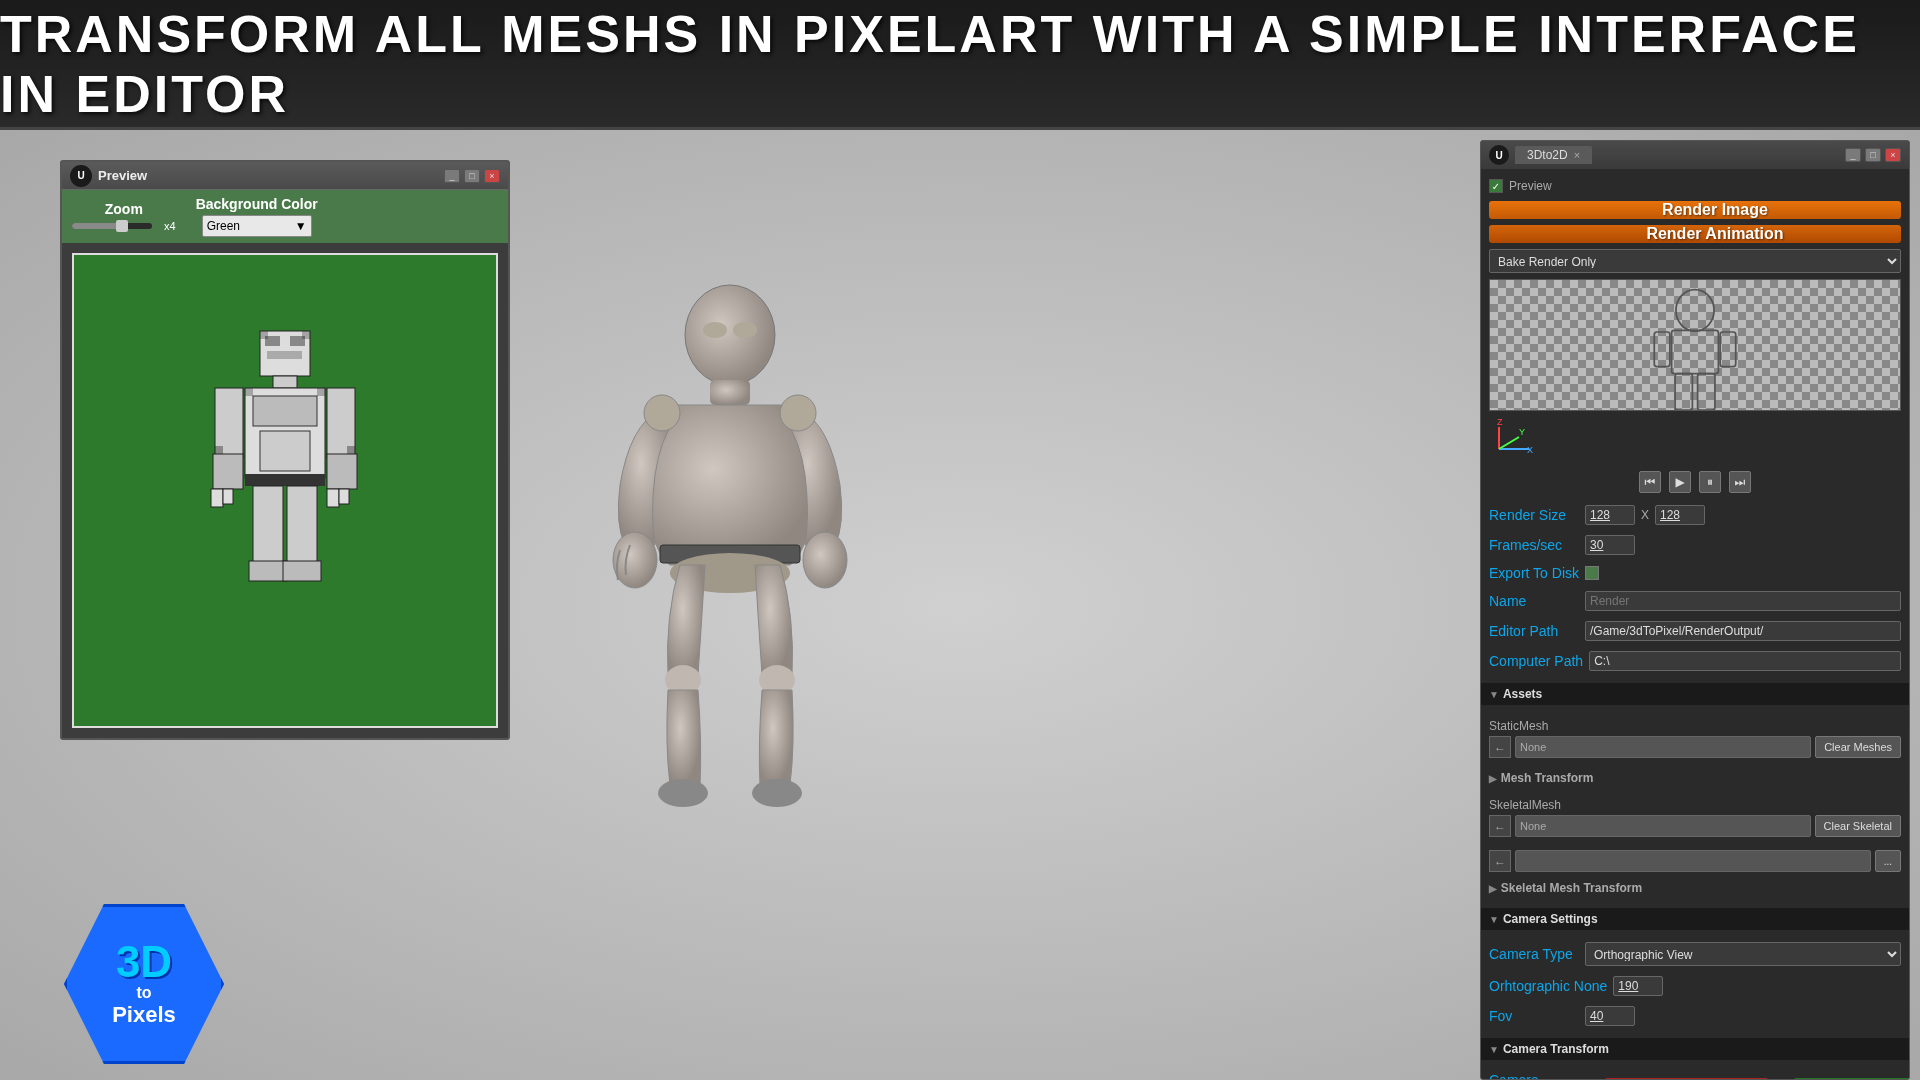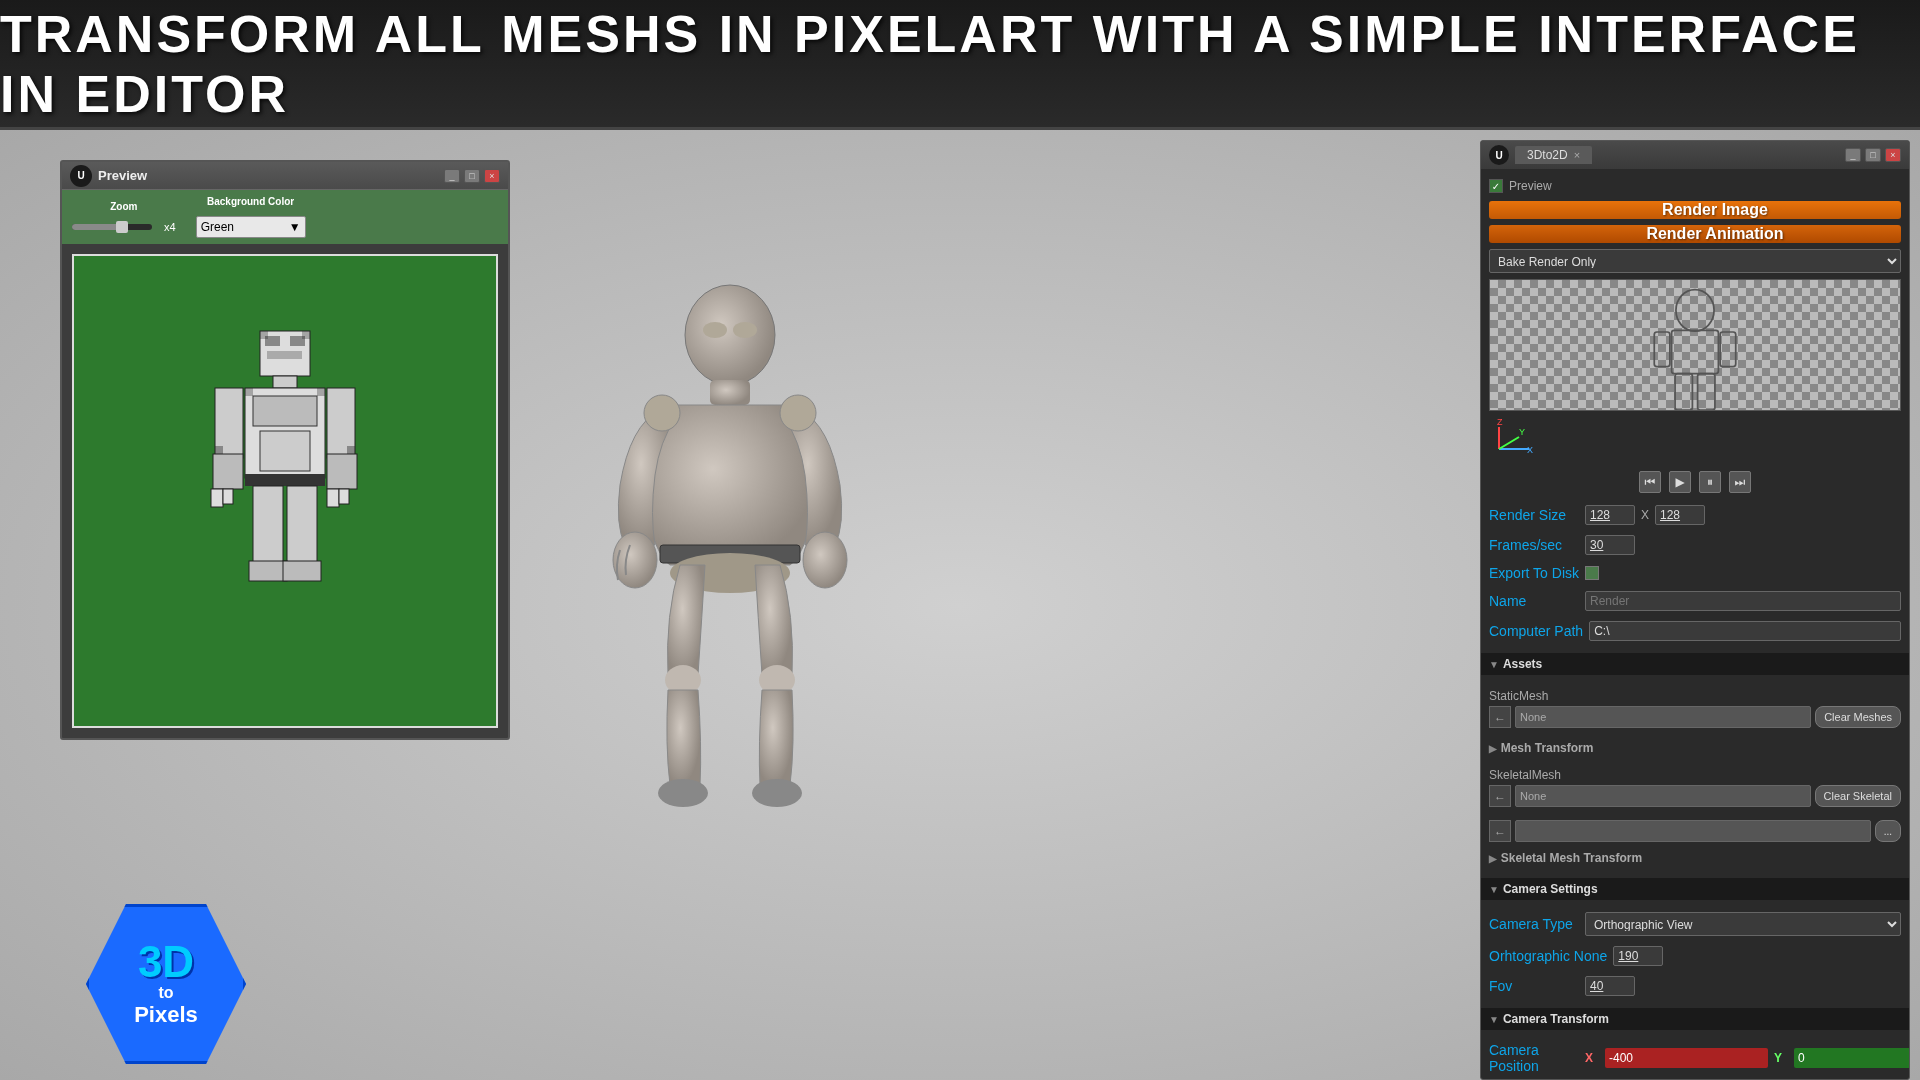--- a/index.html
+++ b/index.html
@@ -112,23 +112,23 @@
       align-items: center;
       gap: 20px;
     }
     .toolbar-group {
       display: flex;
       flex-direction: column;
       align-items: center;
     }
     .toolbar-label {
       color: white;
-      font-size: 10px;
+      font-size: 14px;
       font-weight: bold;
-      margin-bottom: 9px;
+      margin-bottom: 3px;
     }
     .zoom-slider-container {
       display: flex;
       align-items: center;
       gap: 12px;
     }
     .zoom-slider {
       width: 80px;
       height: 6px;
       background: #2a2a2a;
@@ -175,21 +175,21 @@
       position: relative;
       display: flex;
       align-items: center;
       justify-content: center;
     }
 
     
     .logo-badge {
       position: absolute;
       bottom: 20px;
-      left: 86px;
+      left: 64px;
       width: 160px;
       height: 156px;
     }
     .logo-hex {
       width: 160px;
       height: 160px;
       background: #1a6aff;
       clip-path: polygon(25% 0%, 75% 0%, 100% 50%, 75% 100%, 25% 100%, 0% 50%);
       display: flex;
       flex-direction: column;
@@ -454,21 +454,21 @@
       border-radius: 2px;
     }
     .clear-btn {
       height: 22px;
       background: #555;
       border: 1px solid #777;
       color: #ddd;
       font-size: 11px;
       padding: 0 8px;
       cursor: pointer;
-      border-radius: 8px;
+      border-radius: 2px;
       white-space: nowrap;
     }
 
     .subsection-header {
       display: flex;
       align-items: center;
       gap: 4px;
       padding: 3px 0;
       color: #aaa;
       font-size: 12px;
@@ -753,20 +753,24 @@
       <div class="form-row">
         <span class="form-label">Export To Disk</span>
         <div class="checkbox-box"></div>
       </div>
 
       <div class="form-row">
         <span class="form-label">Name</span>
         <input class="form-input-wide" type="text" placeholder="Render" style="">
       </div>
 
+      <div class="form-row">
+        <span class="form-label">Editor Path</span>
+        <input class="form-input-wide" type="text" value="/Game/3dToPixel/RenderOutput/" style="">
+      </div>
 
       <div class="form-row">
         <span class="form-label">Computer Path</span>
         <input class="form-input-wide" type="text" value="C:\" style="">
       </div>
 
       <div class="section-header">
         <span class="section-arrow">▼</span>
         <span>Assets</span>
       </div>

